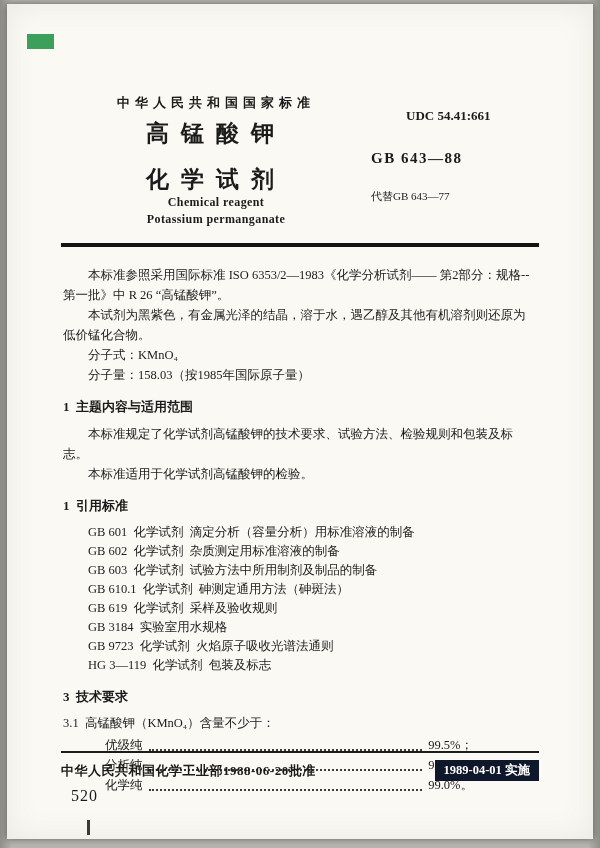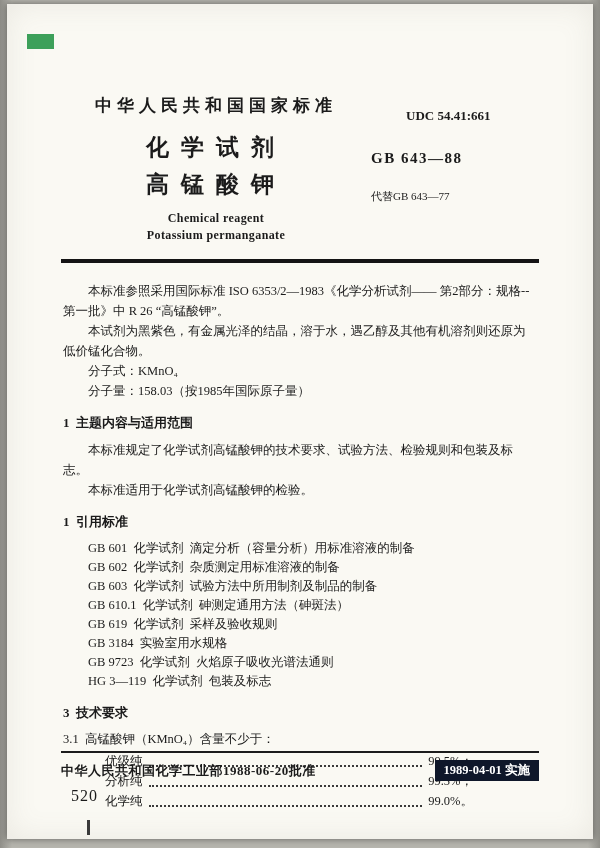--- a/index.html
+++ b/index.html
@@ -16,24 +16,24 @@
     background:#faf9f3;
     box-shadow:0 0 7px rgba(0,0,0,.45), inset 0 0 30px rgba(120,118,108,.12);
     overflow:hidden;
     color:#1b1b1b;
   }
   .stamp{position:absolute;top:30px;left:20px;width:27px;height:15px;background:#3da05a;}
 
   
   .header{display:flex;padding:90px 54px 0 54px;}
   .hdr-left{flex:1;text-align:center;}
-  .std-title{font-size:17px;font-weight:bold;letter-spacing:5px;white-space:nowrap;}
+  .std-title{font-size:13px;font-weight:bold;letter-spacing:5px;white-space:nowrap;}
   .subject{font-size:23px;font-weight:bold;letter-spacing:12px;margin-top:15px;}
   .subject.second{margin-top:6px;}
-  .en{font-size:12px;font-weight:bold;margin-top:11px;letter-spacing:.4px;}
+  .en{font-size:12px;font-weight:bold;letter-spacing:.4px;}
   .en.second{margin-top:2px;}
   .hdr-right{width:168px;padding-top:14px;}
   .udc{font-size:13px;font-weight:bold;white-space:nowrap;margin-left:35px;}
   .std-no{font-size:15px;font-weight:bold;letter-spacing:1.5px;margin-top:26px;white-space:nowrap;}
   .replaces{font-size:11px;margin-top:22px;white-space:nowrap;}
 
   .thick-rule{margin:16px 54px 0 54px;height:4px;background:#141414;}
 
   
   .main{padding:18px 56px 0 56px;font-size:12.5px;line-height:1.6;}
@@ -61,22 +61,22 @@
 <body>
 
 <div class="scan">
   <div class="page">
 
     <div class="stamp"></div>
 
     <div class="header">
       <div class="hdr-left">
         <div class="std-title">中华人民共和国国家标准</div>
+        <div class="subject second">高锰酸钾</div>
         <div class="subject">化学试剂</div>
-        <div class="subject second">高锰酸钾</div>
         <div class="en">Chemical reagent</div>
         <div class="en second">Potassium permanganate</div>
       </div>
       <div class="hdr-right">
         <div class="udc">UDC 54.41:661</div>
         <div class="std-no">GB 643—88</div>
         <div class="replaces">代替GB 643—77</div>
       </div>
     </div>
 

